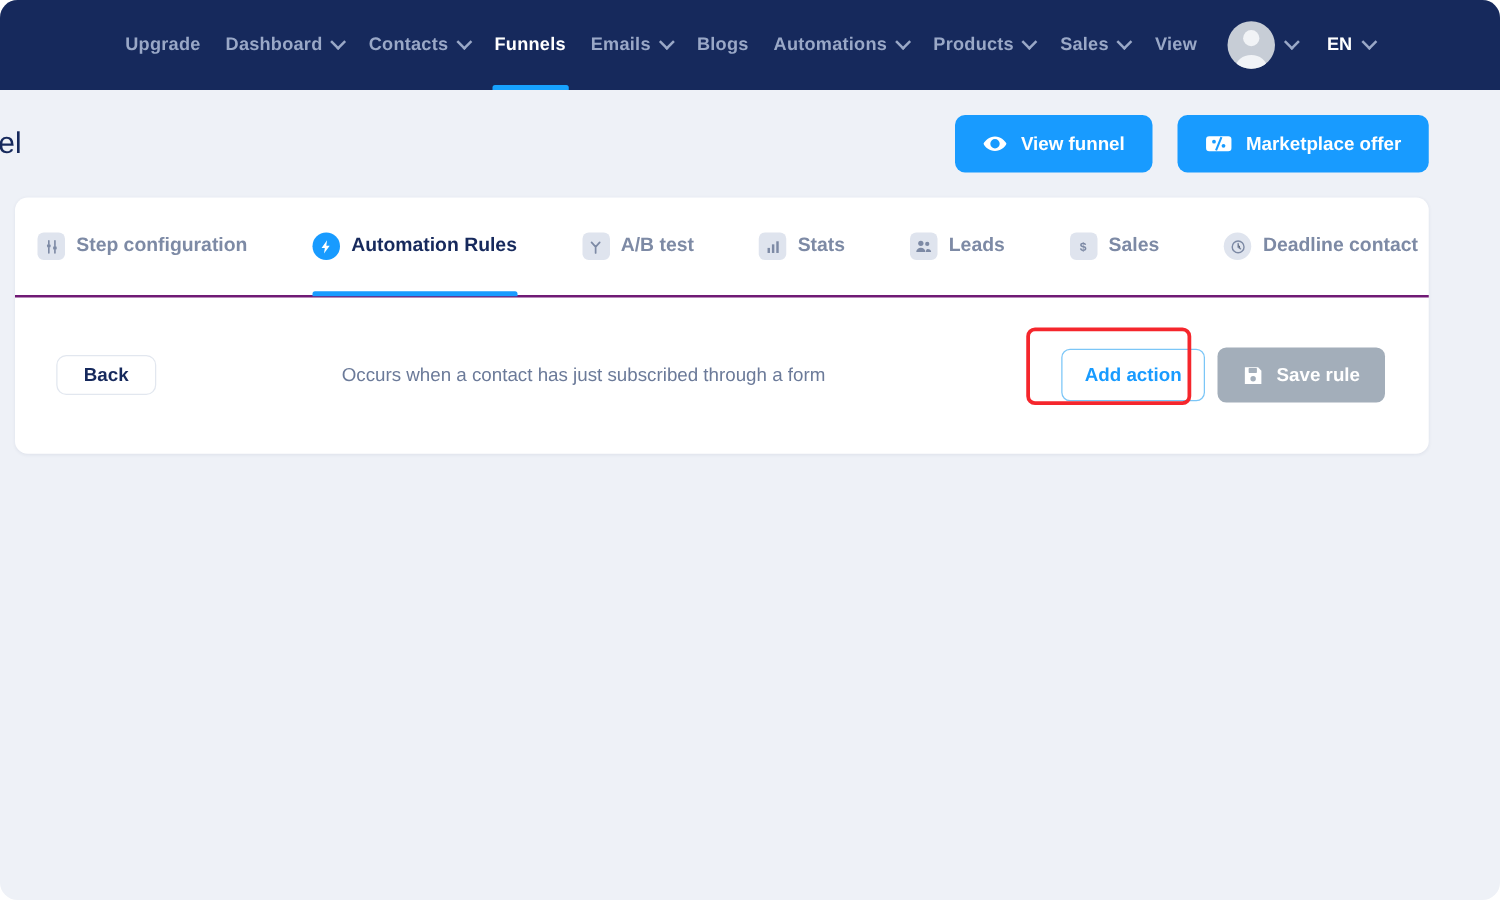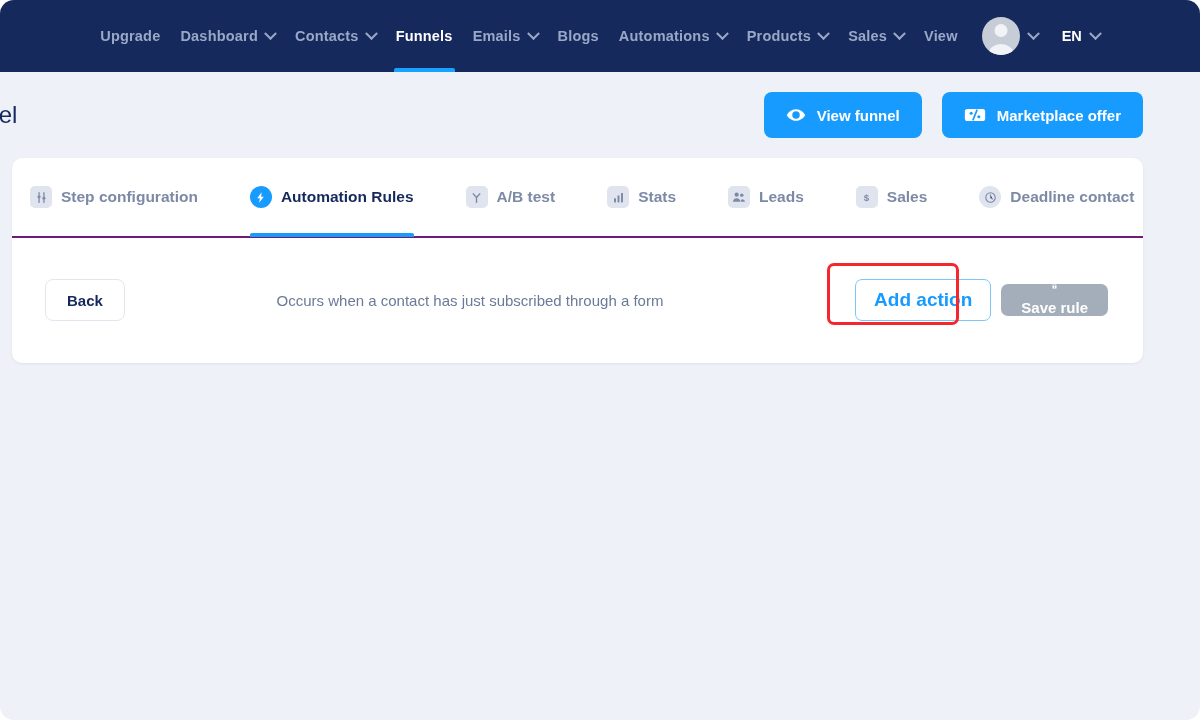--- a/index.html
+++ b/index.html
@@ -196,21 +196,21 @@
   .rule-row {
     display: flex;
     align-items: center;
     padding: 0 35px 0 33px;
     height: 124px;
   }
   .btn-back {
     background: #fff;
     border: 1px solid #e2e7ef;
     border-radius: 8px;
-    height: 42px;
+    height: 32px;
     padding: 0 21px;
     color: #16295c;
     font-size: 15px;
     font-weight: 700;
     font-family: inherit;
     cursor: pointer;
   }
   .rule-desc {
     flex: 1;
     text-align: center;
@@ -234,42 +234,41 @@
     border-radius: 7px;
     pointer-events: none;
   }
   .btn-add {
     background: #ffffff;
     border: 1px solid #7bc6f7;
     border-radius: 7px;
     height: 42px;
     padding: 0 18px;
     color: #189bff;
-    font-size: 19px;
+    font-size: 15px;
     font-weight: 700;
     font-family: inherit;
     cursor: pointer;
     white-space: nowrap;
   }
   .btn-save {
     display: flex;
     align-items: center;
     gap: 10px;
     background: #a3aeba;
     border: none;
     border-radius: 7px;
-    height: 32px;
+    height: 44px;
     padding: 0 20px;
     color: #ffffff;
     font-size: 15px;
     font-weight: 700;
     font-family: inherit;
     cursor: pointer;
     white-space: nowrap;
-    flex-direction: column;
   }
 </style>
 </head>
 <body>
 
 <div id="app">
 
   <div class="navbar">
     <div class="nav-items">
 

